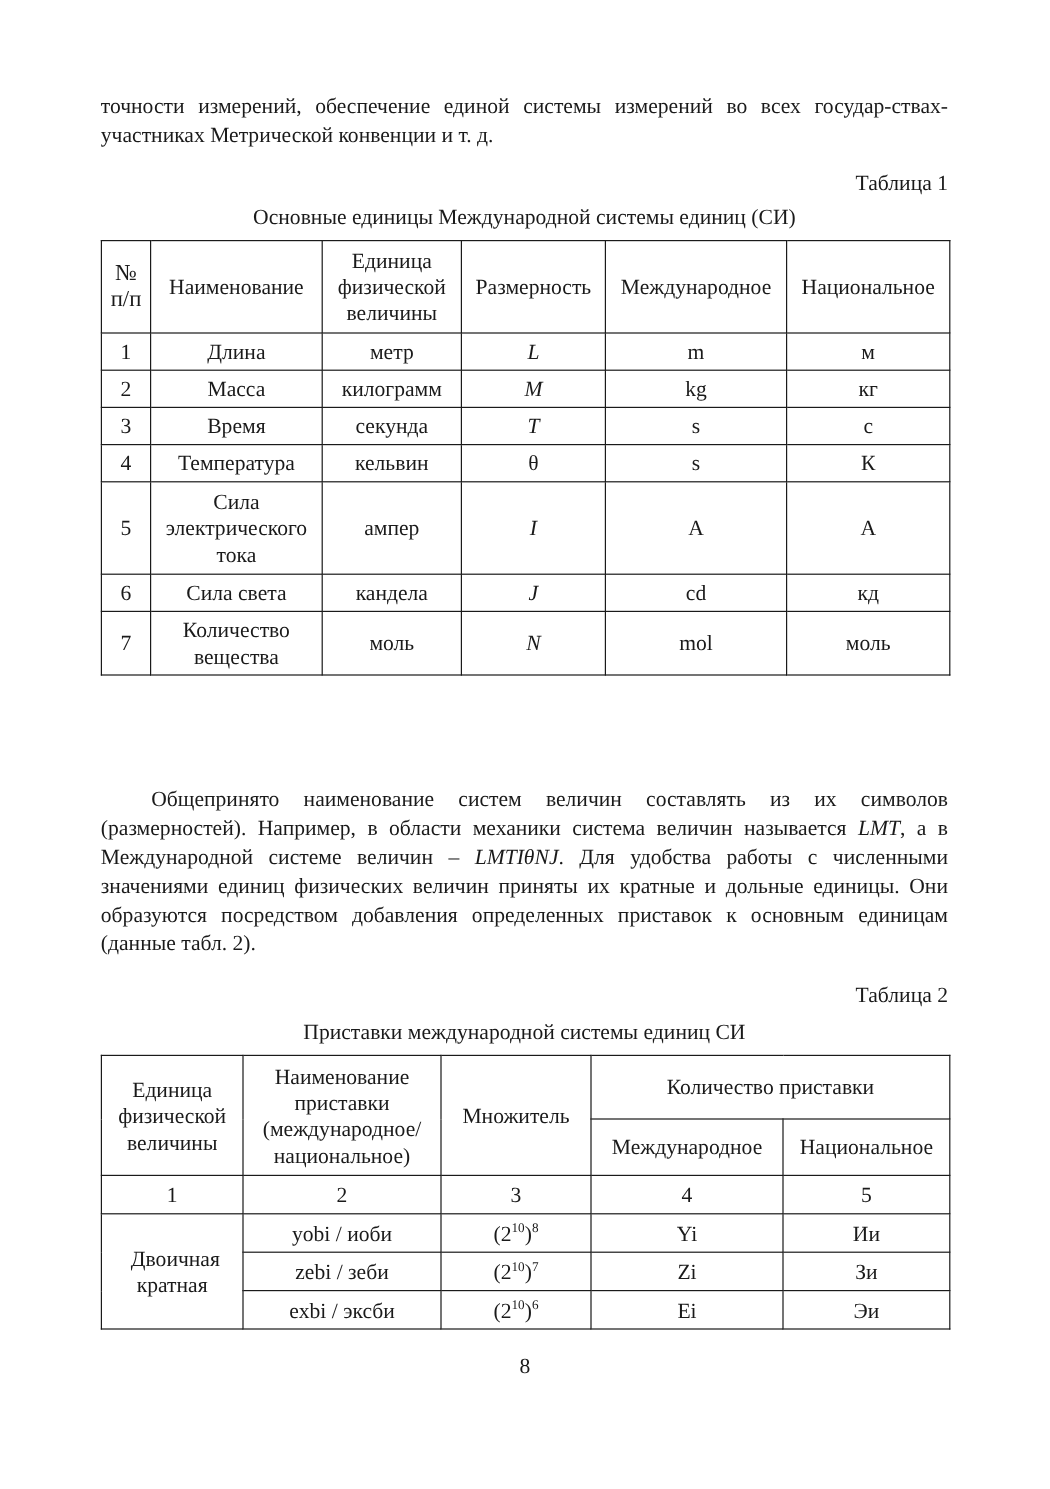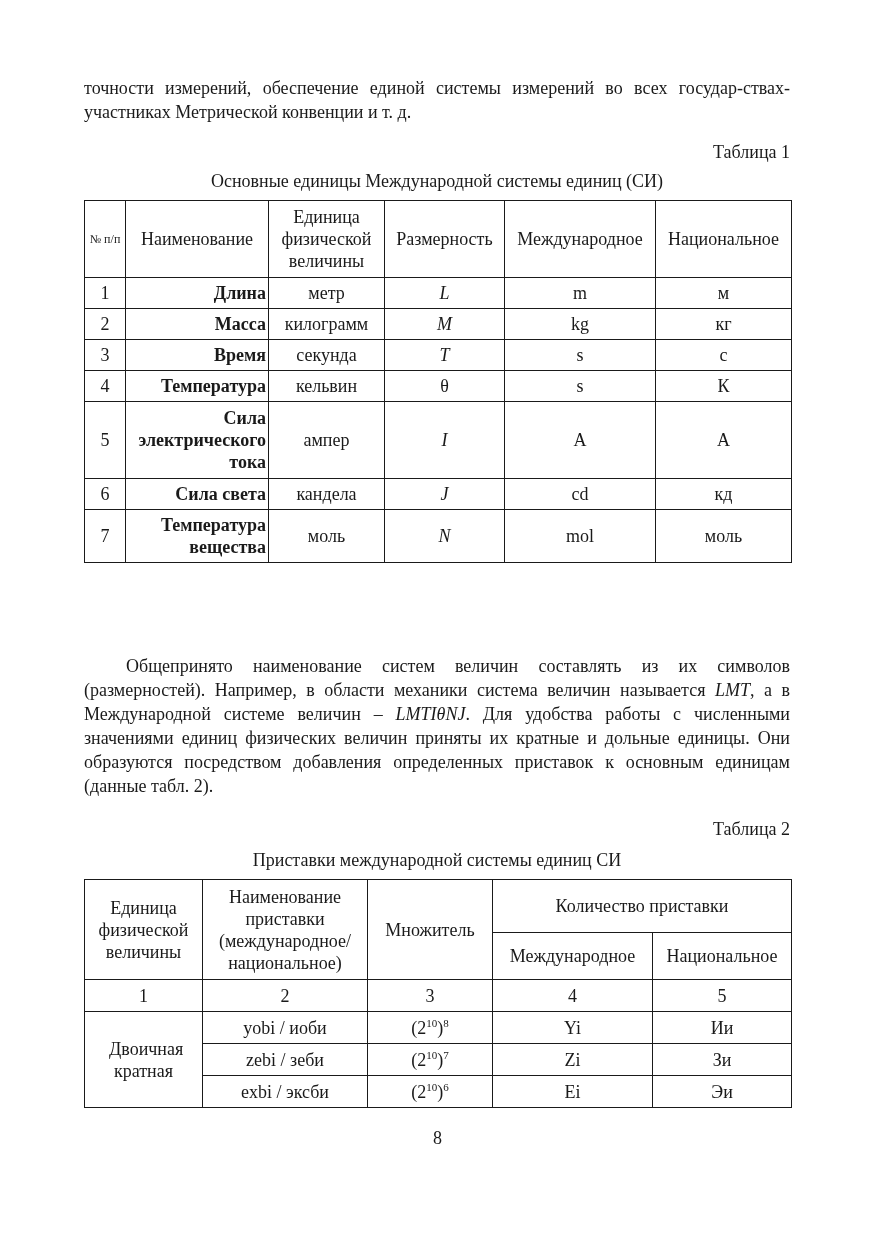--- a/index.html
+++ b/index.html
@@ -24,21 +24,21 @@
   }
   table {
     position: absolute; border-collapse: collapse; table-layout: fixed;
     font-size: 18px;
   }
   td, th {
     border: 1.3px solid #1a1a1a; font-weight: normal; padding: 0 2px;
     text-align: center; vertical-align: middle; line-height: 22px;
   }
   .t1 { left: 84px; top: 200px; width: 707px; }
-  .t1 td.left { text-align: right; font-weight: bold; }
+  .t1 td.left { text-align: center; }
   .t1 .r-hdr1 td { height: 54px; }
   .t1 .r-hdr2 td { height: 76px; }
   .t1 .r-std td { height: 30px; }
   .t1 .r-tall td { height: 76px; }
   .t1 .r-mid td { height: 52px; }
   .it { font-style: italic; }
   .t2 { left: 84px; top: 879px; width: 707px; }
   .t2 .r-h1 td { height: 52px; }
   .t2 .r-h2 td { height: 46px; }
   .t2 .r-n td { height: 31px; }
@@ -61,21 +61,21 @@
   <colgroup>
     <col style="width:41px">
       <col style="width:143px">
       <col style="width:116px">
     <col style="width:120px">
       <col style="width:151px">
       <col style="width:136px">
   </colgroup>
   <tbody>
   <tr class="r-hdr2">
-    <td style="font-size:12px">№ п/п</td>
+    <td style="font-size:19px">№ п/п</td>
     <td>Наименование</td>
     <td>Единица физической величины</td>
     <td>Размерность</td>
     <td>Международное</td>
     <td>Национальное</td>
   </tr>
   <tr class="r-std">
     <td>1</td>
     <td class="left">Длина</td>
     <td>метр</td>
@@ -118,21 +118,21 @@
   <tr class="r-std">
     <td>6</td>
     <td class="left">Сила света</td>
     <td>кандела</td>
     <td class="it">J</td>
     <td>cd</td>
     <td>кд</td>
   </tr>
   <tr class="r-mid">
     <td>7</td>
-    <td class="left">Температура вещества</td>
+    <td class="left">Количество вещества</td>
     <td>моль</td>
     <td class="it">N</td>
     <td>mol</td>
     <td>моль</td>
   </tr>
 </tbody>
   </table>
 
 <p class="para p2"><span>Общепринято наименование систем величин составлять из их символов (размерностей). Например, в области механики система величин называется </span><i>LMT</i><span>, а в Международной системе величин – </span><i>LMTIθNJ</i><span>. Для удобства работы с численными значениями единиц физических величин приняты их кратные и дольные единицы. Они образуются посредством добавления определенных приставок к основным единицам (данные табл. 2).</span></p>
 

